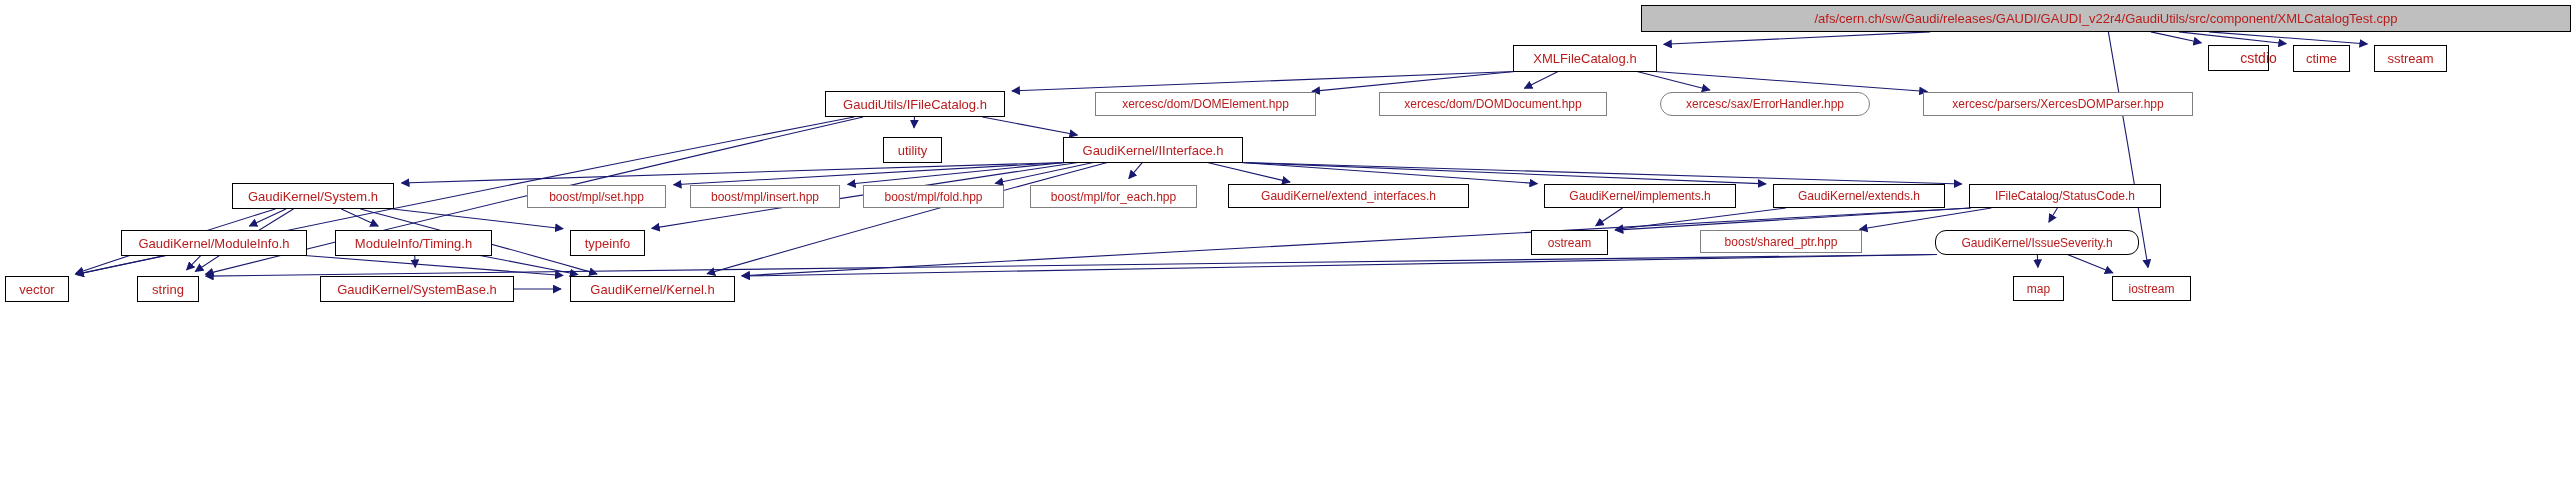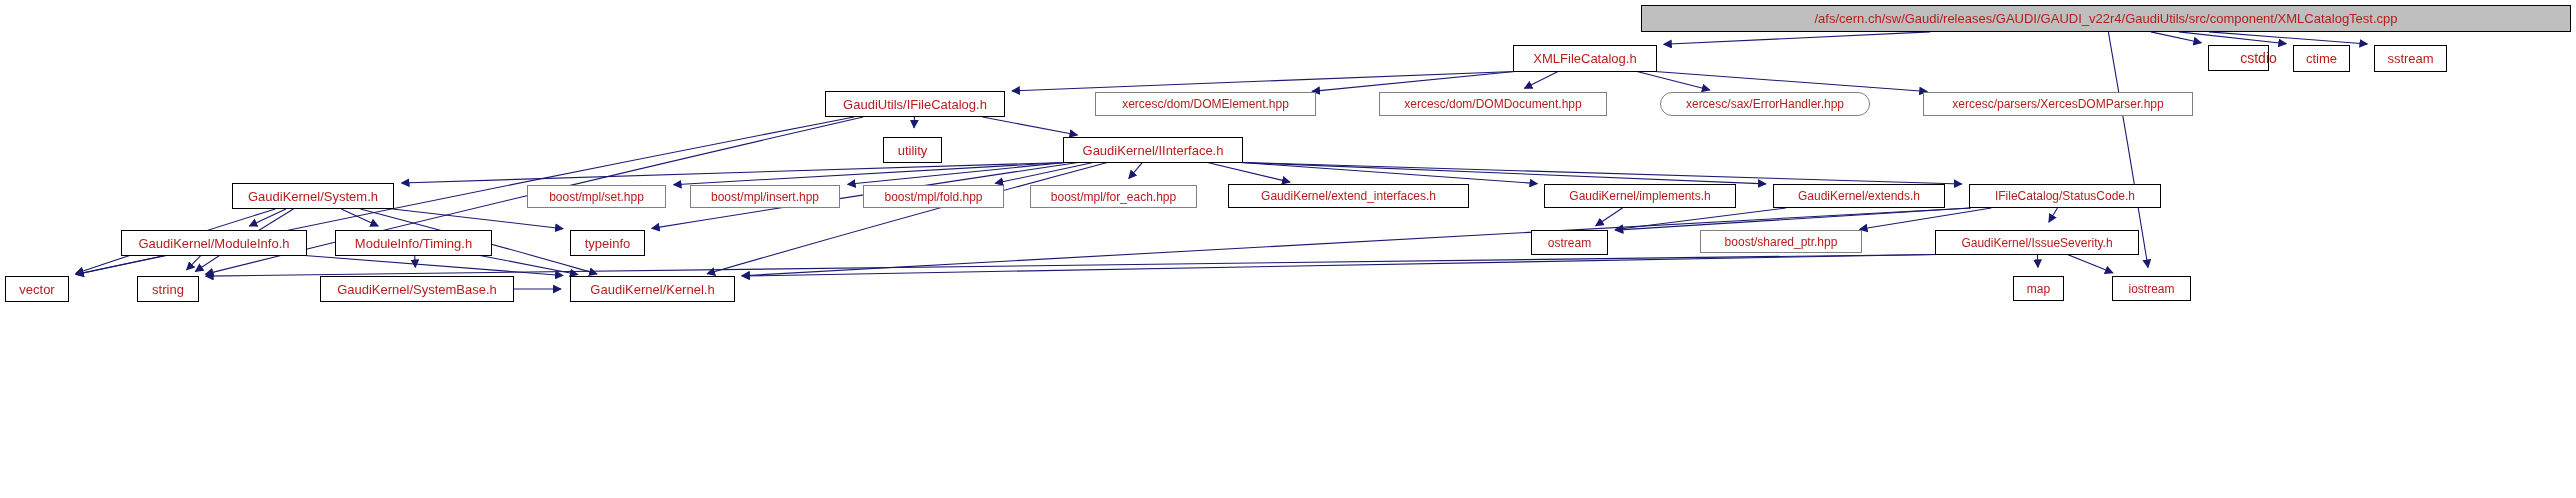--- a/index.html
+++ b/index.html
@@ -92,21 +92,21 @@
       <div class="node light" style="left: 1030px; top: 185px; width: 167px; height: 23px; font-size: 12px;">boost/mpl/for_each.hpp</div>
       <div class="node solid" style="left: 1228px; top: 184px; width: 241px; height: 24px; font-size: 12px;">GaudiKernel/extend_interfaces.h</div>
       <div class="node solid" style="left: 1544px; top: 184px; width: 192px; height: 24px; font-size: 12px;">GaudiKernel/implements.h</div>
       <div class="node solid" style="left: 1773px; top: 184px; width: 172px; height: 24px; font-size: 12px;">GaudiKernel/extends.h</div>
       <div class="node solid" style="left: 1969px; top: 184px; width: 192px; height: 24px; font-size: 12px;">IFileCatalog/StatusCode.h</div>
       <div class="node solid" style="left: 121px; top: 230px; width: 186px; height: 26px; font-size: 13px;">GaudiKernel/ModuleInfo.h</div>
       <div class="node solid" style="left: 335px; top: 230px; width: 157px; height: 26px; font-size: 13px;">ModuleInfo/Timing.h</div>
       <div class="node solid" style="left: 570px; top: 230px; width: 75px; height: 26px; font-size: 13px;">typeinfo</div>
       <div class="node solid" style="left: 1531px; top: 230px; width: 77px; height: 25px; font-size: 12px;">ostream</div>
       <div class="node light" style="left: 1700px; top: 230px; width: 162px; height: 23px; font-size: 12px;">boost/shared_ptr.hpp</div>
-      <div class="node solid" style="left: 1935px; top: 230px; width: 204px; height: 25px; font-size: 12px;">GaudiKernel/IssueSeverity.h</div>
+      <div class="node solid" style="left: 1935px; top: 230px; width: 204px; height: 25px; font-size: 12px; border-radius: 11px;">GaudiKernel/IssueSeverity.h</div>
       <div class="node solid" style="left: 5px; top: 276px; width: 64px; height: 26px; font-size: 13px;">vector</div>
       <div class="node solid" style="left: 137px; top: 276px; width: 62px; height: 26px; font-size: 13px;">string</div>
       <div class="node solid" style="left: 320px; top: 276px; width: 194px; height: 26px; font-size: 13px;">GaudiKernel/SystemBase.h</div>
       <div class="node solid" style="left: 570px; top: 276px; width: 165px; height: 26px; font-size: 13px;">GaudiKernel/Kernel.h</div>
       <div class="node solid" style="left: 2013px; top: 276px; width: 51px; height: 25px; font-size: 12px;">map</div>
       <div class="node solid" style="left: 2112px; top: 276px; width: 79px; height: 25px; font-size: 12px;">iostream</div>
     </div>
 </div>
 
 

